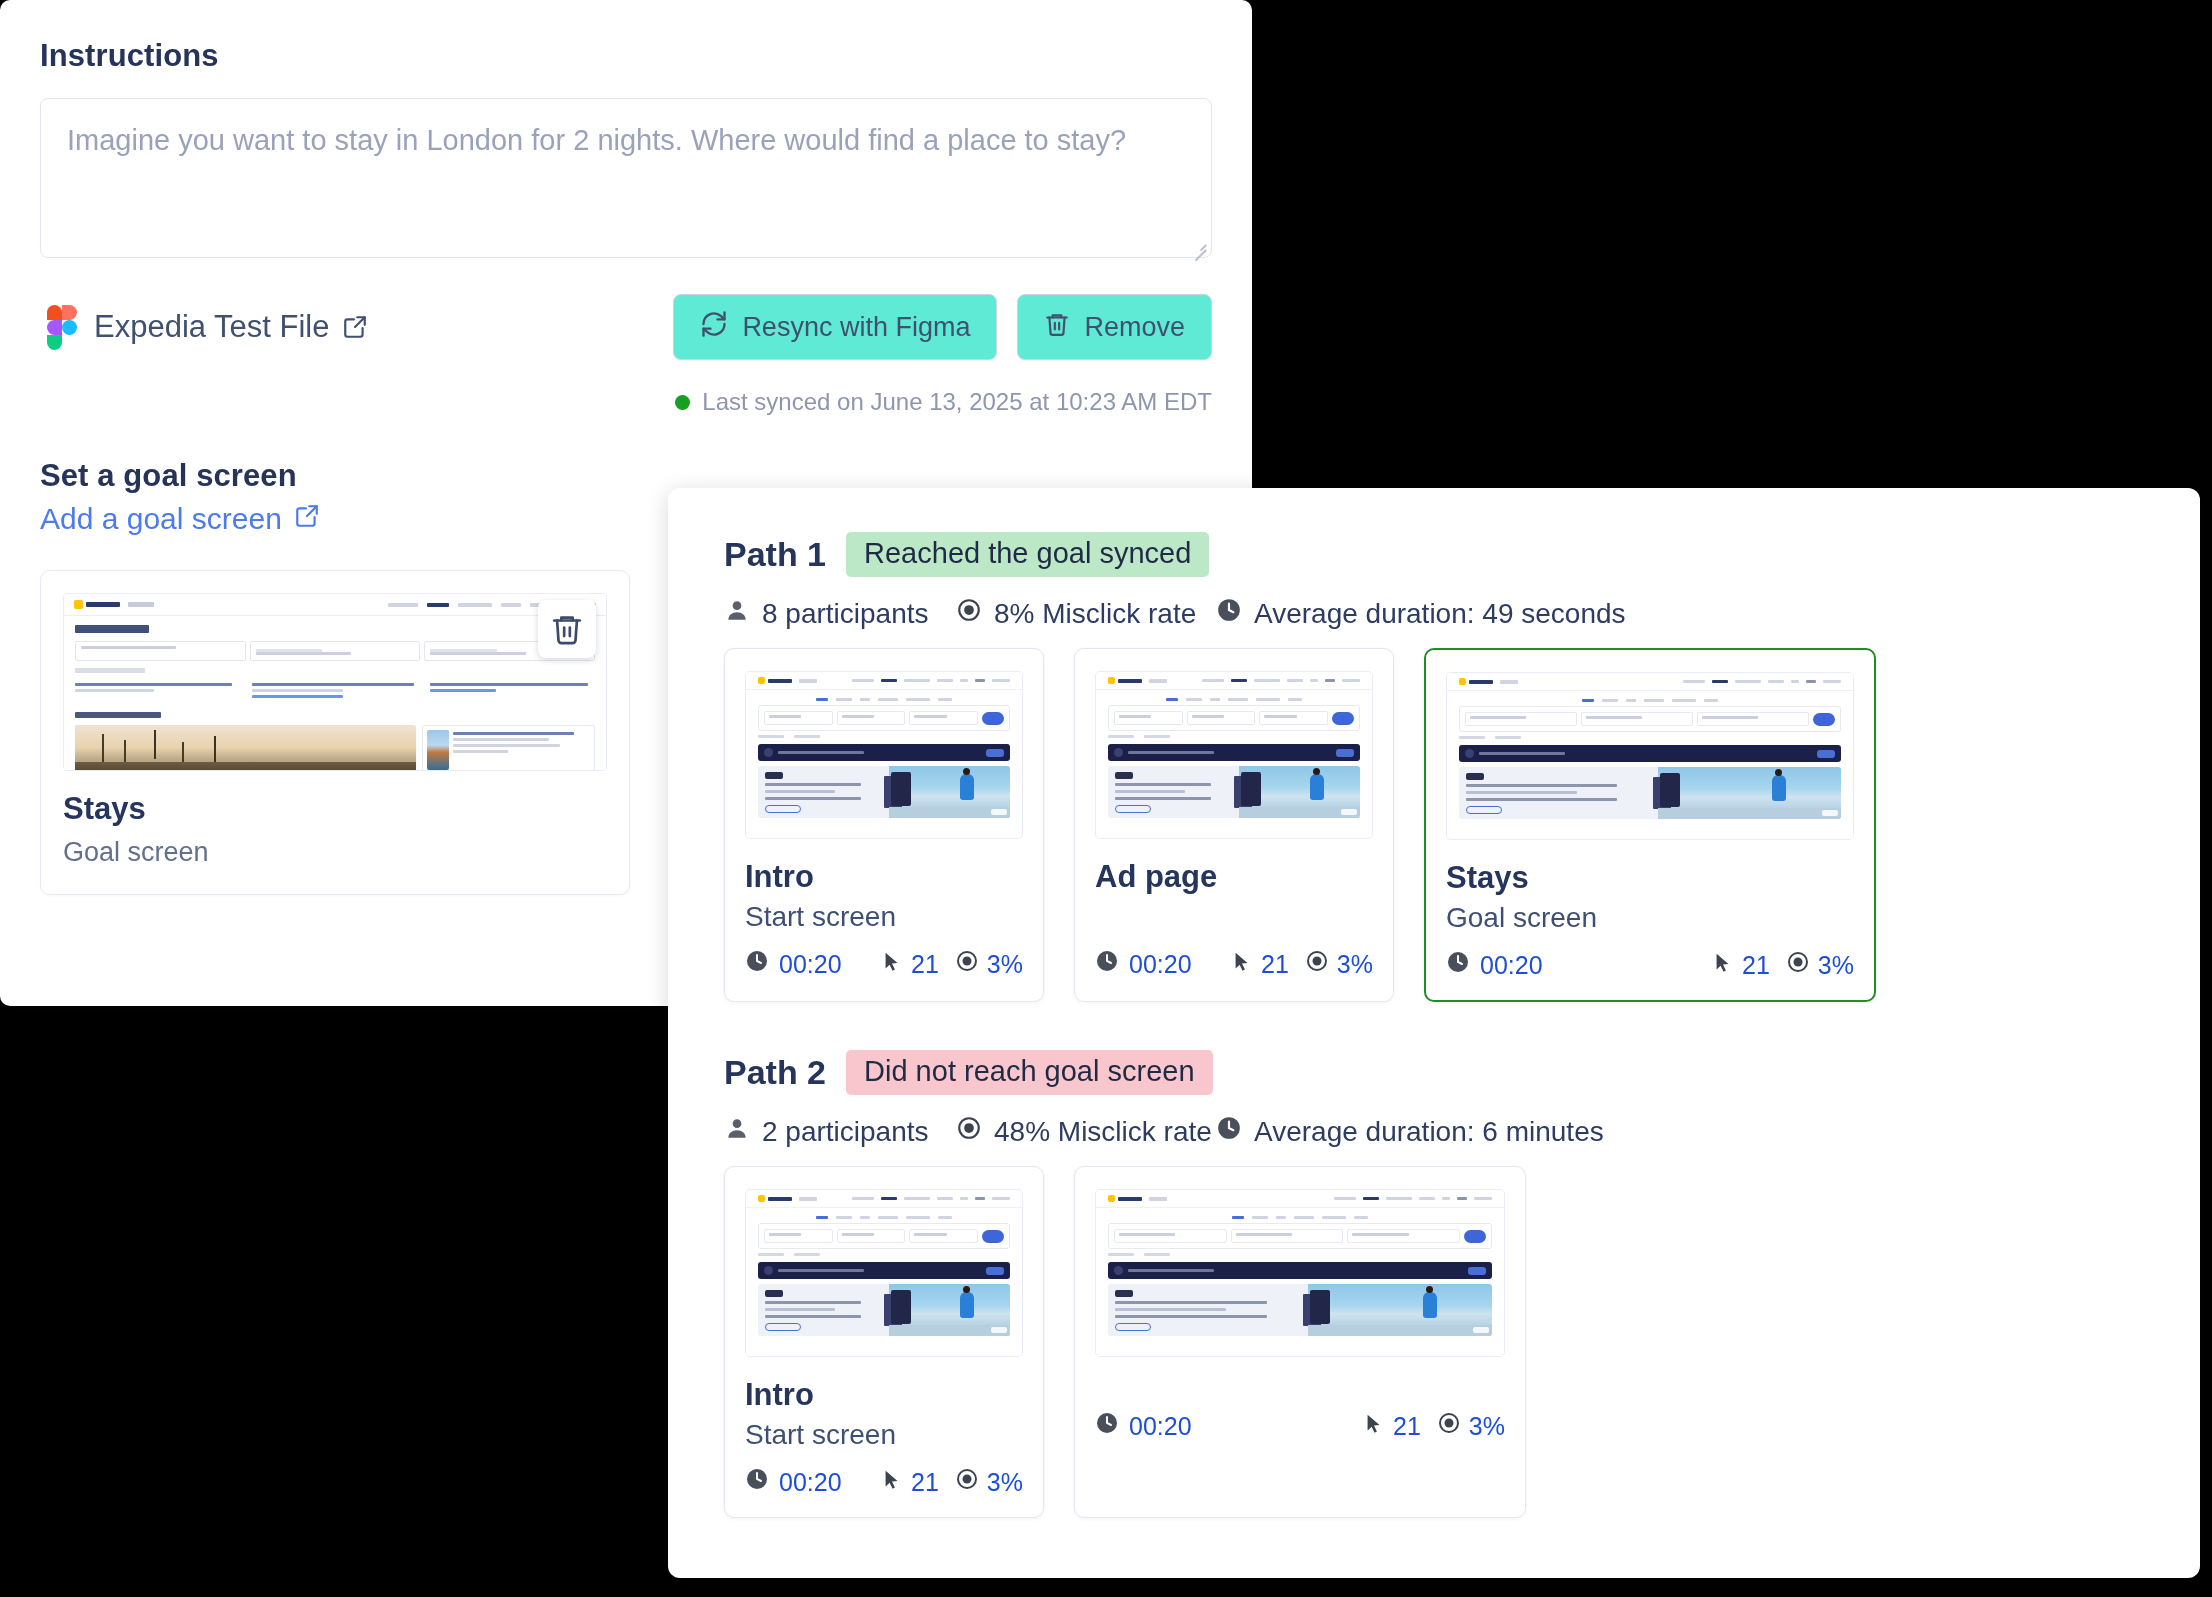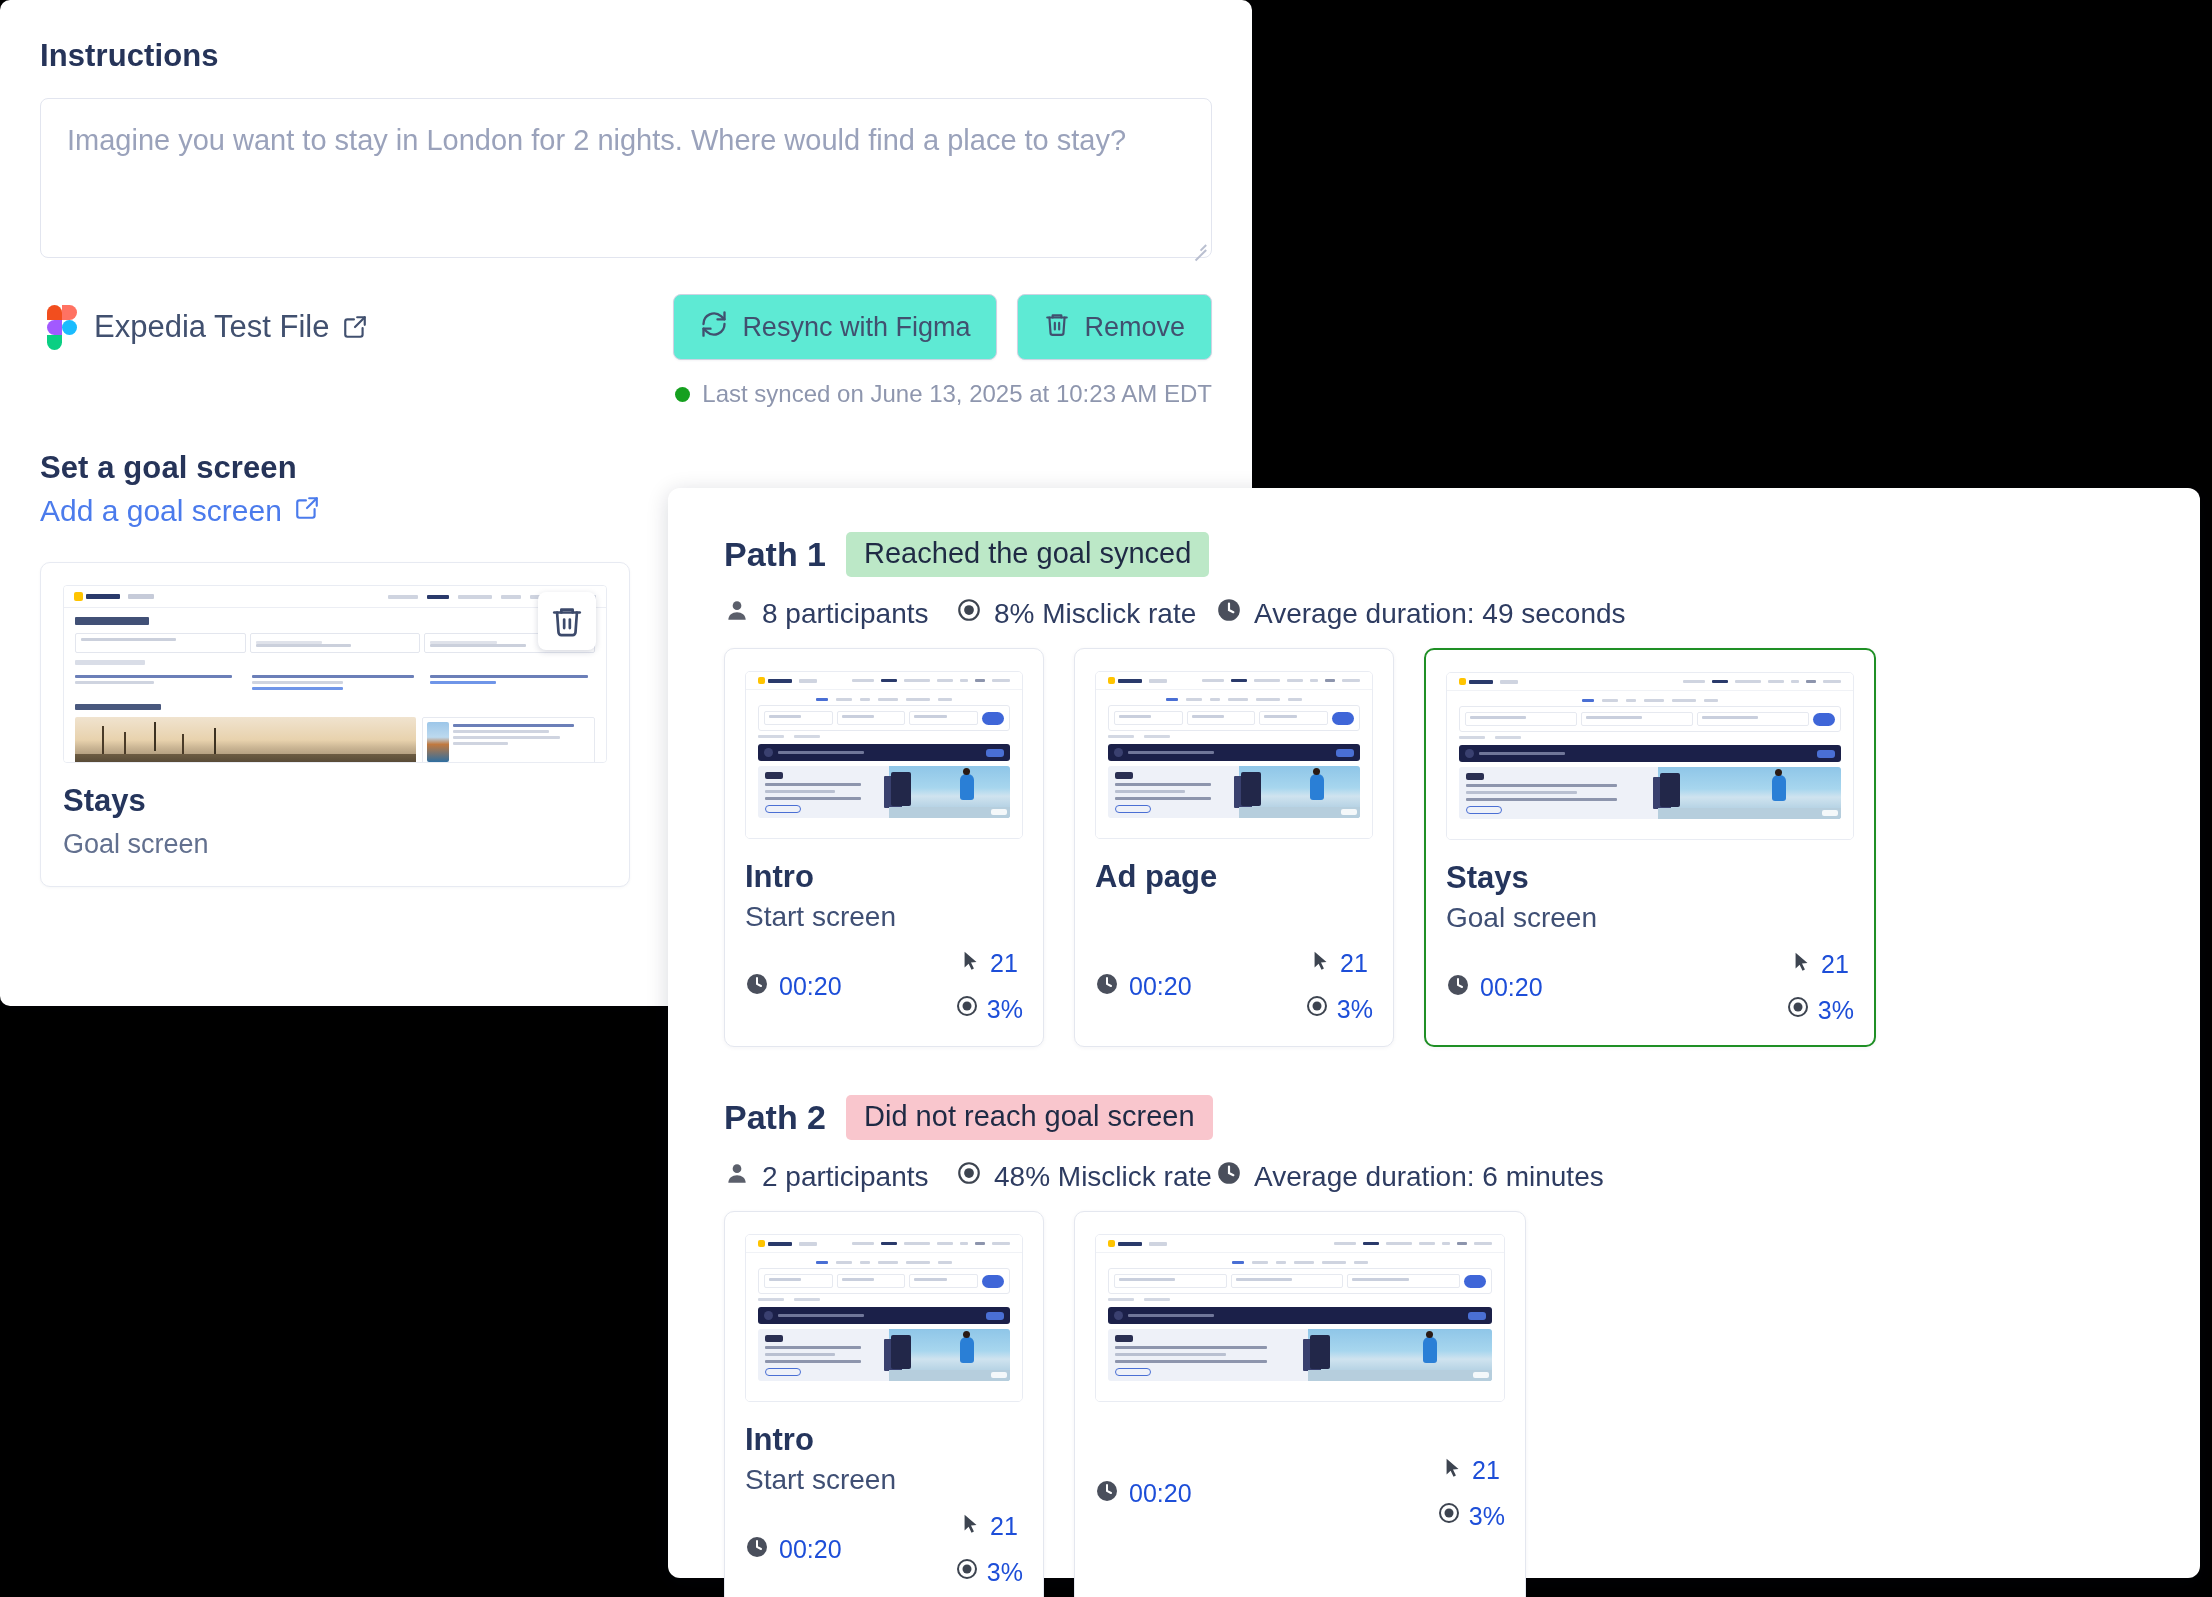--- a/index.html
+++ b/index.html
@@ -67,21 +67,21 @@
   .btns { margin-left: auto; display: flex; gap: 20px; }
   .btn {
     display: inline-flex; align-items: center; gap: 14px;
     border: 1.5px solid #cdd3e2; border-radius: 8px;
     background: #5eead4; color: #41506f;
     font-size: 27px; font-family: "Liberation Sans", sans-serif;
     padding: 0 26px; height: 66px; cursor: pointer;
     box-shadow: 0 1px 2px rgba(30,40,80,.05);
   }
   .synced-row {
-    margin-top: 18px; display: flex; align-items: center; justify-content: flex-end;
+    margin-top: 26px; display: flex; align-items: center; justify-content: flex-end;
     gap: 12px; color: #8e96ae; font-size: 24px;
   }
   .dot-green { width: 15px; height: 15px; border-radius: 50%; background: #15a01f; display:inline-block; }
 
   .goal-title { margin-top: 42px; }
   .goal-link {
     margin-top: 8px; font-size: 30px; color: #4b7bec; display: inline-flex;
     align-items: center; gap: 12px; cursor: pointer;
   }
 
@@ -178,21 +178,21 @@
   .screen-card.goal { border: 2.5px solid #1f8f25; }
   .screen-card.wide { width: 452px; }
   .shot {
     width: 100%; height: 168px; border: 1px solid #e9ecf3; border-radius: 5px;
     background: #fff; overflow: hidden; position: relative;
   }
   .card-name { margin-top: 20px; font-size: 31px; font-weight: 700; color: #25355c; }
   .card-sub  { margin-top: 6px; font-size: 28px; color: #3f4f74; min-height: 34px; }
   .card-foot { margin-top: 14px; display: flex; align-items: center; font-size: 25px; color: #1d4ed8; }
   .foot-left { display: flex; align-items: center; gap: 10px; }
-  .foot-right { margin-left: auto; display: flex; align-items: center; gap: 16px; flex-direction: column; }
+  .foot-right { margin-left: auto; display: flex; align-items: center; gap: 16px; }
   .foot-right span.grp { display: flex; align-items: center; gap: 8px; }
 
   .path2 { margin-top: 48px; }
 
   
   .pm { position: absolute; inset: 0; background: #fff; padding: 0; }
   .pm-nav { height: 18px; border-bottom: 1px solid #f0f2f6; display:flex; align-items:center; padding: 0 12px; }
   .pm-logo { width: 7px; height: 7px; background:#ffc400; border-radius: 2px; }
   .pm-word { width: 24px; height: 4px; background:#2a3a6b; margin-left:3px; border-radius:1px; }
   .pm-word.l { background:#cfd4e0; width: 18px; margin-left: 7px; }

